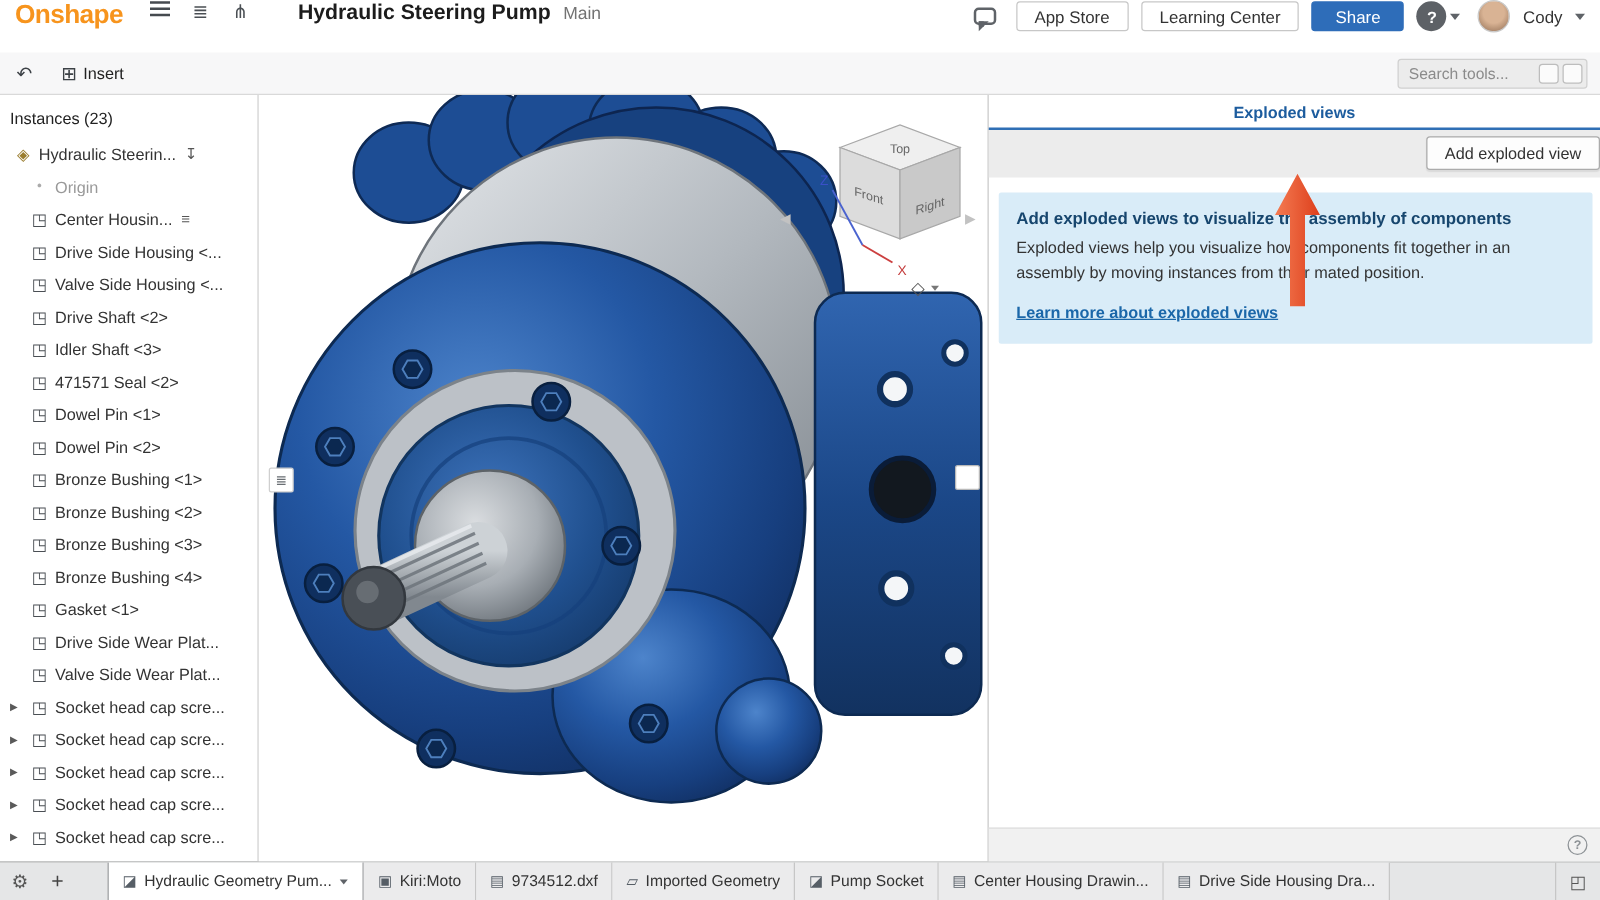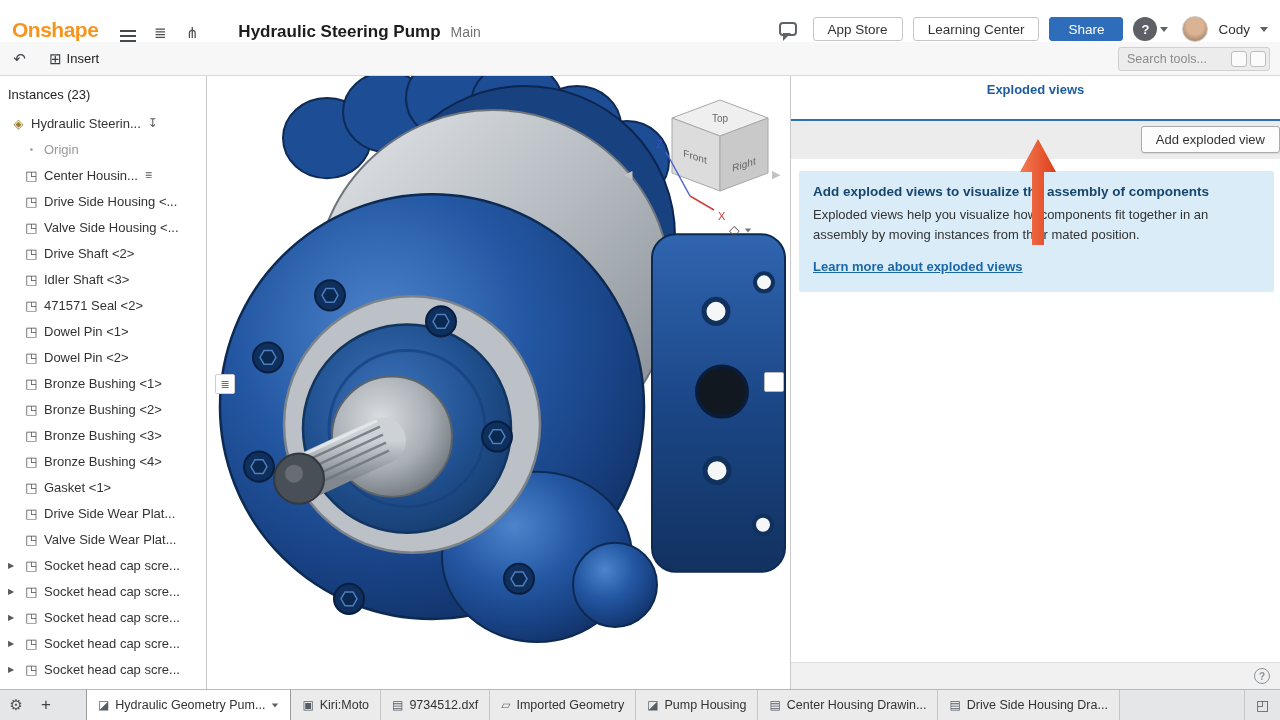--- a/index.html
+++ b/index.html
@@ -1,20 +1,20 @@
 <!DOCTYPE html>
 <html><head>
 <meta charset="utf-8">
 <style>
   *{margin:0;padding:0;box-sizing:border-box}
   body{width:1280px;height:720px;margin:0;overflow:hidden;font-family:"Liberation Sans",sans-serif;color:#333;background:#fff;font-size:13px}
   .app{display:flex;flex-direction:column;width:1280px;height:720px}
 
   
-  .header{height:42px;display:flex;align-items:flex-end;padding:0 12px;gap:12px;background:#fff;flex:none}
+  .header{height:42px;display:flex;align-items:flex-start;padding:0 12px;gap:12px;background:#fff;flex:none}
   .logo{font-size:21px;font-weight:bold;color:#f7941d;letter-spacing:-.5px;margin-right:10px;cursor:pointer}
   .hamburger{width:18px;height:13px;position:relative;cursor:pointer}
   .hbar{position:absolute;top:1px;left:0;width:16px;height:2px;background:#454a4f;box-shadow:0 5px 0 #454a4f,0 10px 0 #454a4f}
   .hicon{font-size:15px;color:#4a4f54;width:20px;text-align:center;cursor:pointer}
   .doc-title{margin-left:24px;display:flex;align-items:baseline;gap:10px}
   .dtitle{font-size:17px;font-weight:bold;color:#1c1c1c}
   .dworkspace{font-size:14px;color:#737373}
   .header-right{margin-left:auto;display:flex;align-items:center;gap:10px}
   .chat{width:18px;height:14px;border:2px solid #5f6368;border-radius:4px;position:relative;margin-right:6px}
   .chat::after{content:"";position:absolute;left:2px;bottom:-7px;border:4px solid transparent;border-top-color:#5f6368;border-left-color:#5f6368}
@@ -60,21 +60,21 @@
   .vp-stack{position:absolute;right:6px;top:296px;display:flex;flex-direction:column;gap:13px}
   .vp-tool{width:20px;height:20px;display:flex;align-items:center;justify-content:center;color:#5f6468;font-size:14px;cursor:pointer}
   .vp-tool.boxed{border:1px solid #b9b9b9;border-radius:2px;background:#fff}
   .viewcube{position:absolute;left:415px;top:12px;width:165px;height:150px}
   .viewcube text{font-family:"Liberation Sans",sans-serif}
   .display-btn{position:absolute;left:522px;top:146px;display:flex;align-items:center;gap:4px;color:#555;cursor:pointer}
   .disp-glyph{font-size:14px}
   .display-btn .caret{border-top-color:#777;transform:scale(.8)}
 
   .right-panel{width:490px;flex:none;border-left:1px solid #c9c9c9;display:flex;flex-direction:column;position:relative;background:#fff}
-  .ep-title{text-align:center;padding:6px 0 22px;font-weight:bold;color:#1c5c9e;border-bottom:2px solid #2f6fb5}
+  .ep-title{text-align:center;padding:6px 0 5px;font-weight:bold;color:#1c5c9e;border-bottom:2px solid #2f6fb5}
   .ep-btn-row{background:#ececec;padding:5px 0 6px;display:flex;justify-content:flex-end}
   .add-btn{padding:5px 14px;background:#fdfdfd;border:1px solid #ababab;border-radius:3px;font:13px "Liberation Sans",sans-serif;color:#333;cursor:pointer;box-shadow:0 1px 1px rgba(0,0,0,.08)}
   .info-box{margin:12px 6px 0 8px;background:#d9ecf8;border-radius:2px;padding:13px 14px 18px}
   .info-heading{font-weight:bold;color:#17466e;font-size:13.5px;margin-bottom:6px}
   .info-body{color:#333;line-height:1.5}
   .learn-link{display:inline-block;margin-top:15px;font-weight:bold;color:#1b67a9}
   .ep-footer{margin-top:auto;height:27px;background:#f1f1f1;border-top:1px solid #ddd;display:flex;align-items:center;justify-content:flex-end;padding:0 10px}
   .help-small{width:16px;height:16px;border-radius:50%;border:1.5px solid #8d9296;color:#8d9296;font-size:10px;font-weight:bold;display:flex;align-items:center;justify-content:center;cursor:pointer}
   .arrow-overlay{position:absolute;left:227px;top:61px;width:40px;height:110px;pointer-events:none}
 
@@ -463,21 +463,21 @@
           <span class="tlabel2">9734512.dxf</span>
 
         </div>
         <div class="tab">
           <span class="tglyph">▱</span>
           <span class="tlabel2">Imported Geometry</span>
 
         </div>
         <div class="tab">
           <span class="tglyph">◪</span>
-          <span class="tlabel2">Pump Housing</span>
+          <span class="tlabel2">Pump Socket</span>
 
         </div>
         <div class="tab">
           <span class="tglyph">▤</span>
           <span class="tlabel2">Center Housing Drawin...</span>
 
         </div>
         <div class="tab">
           <span class="tglyph">▤</span>
           <span class="tlabel2">Drive Side Housing Dra...</span>

